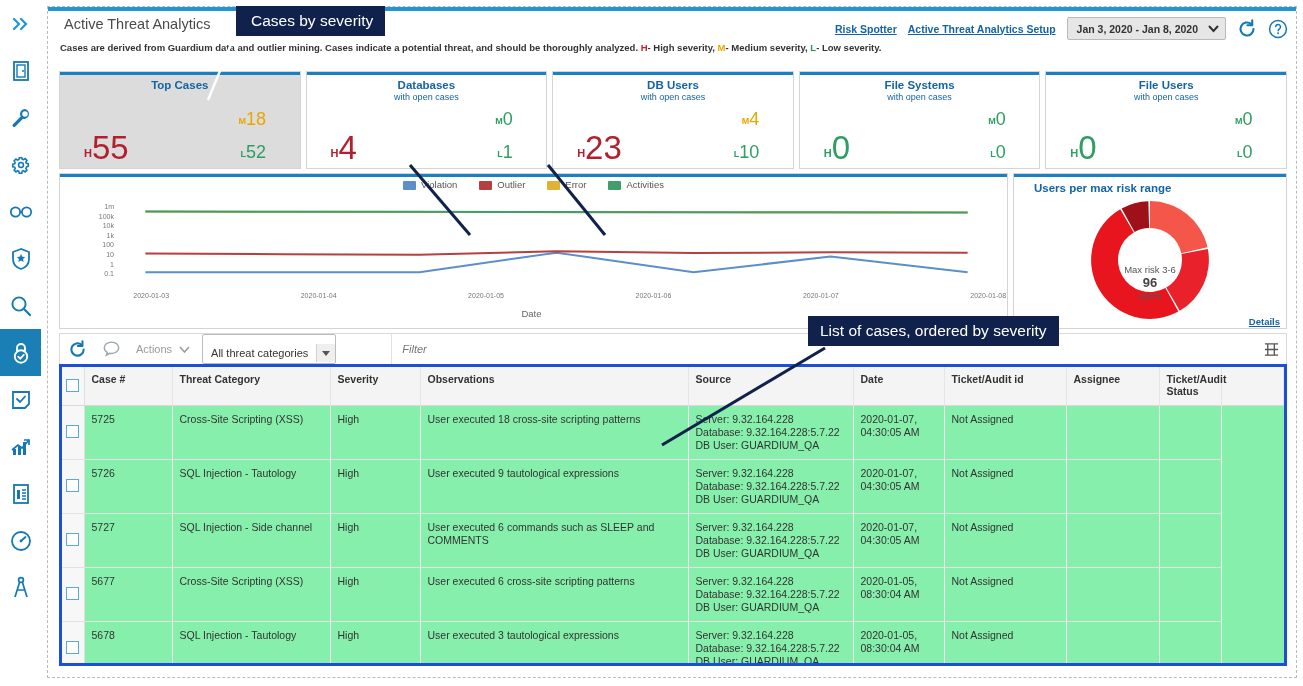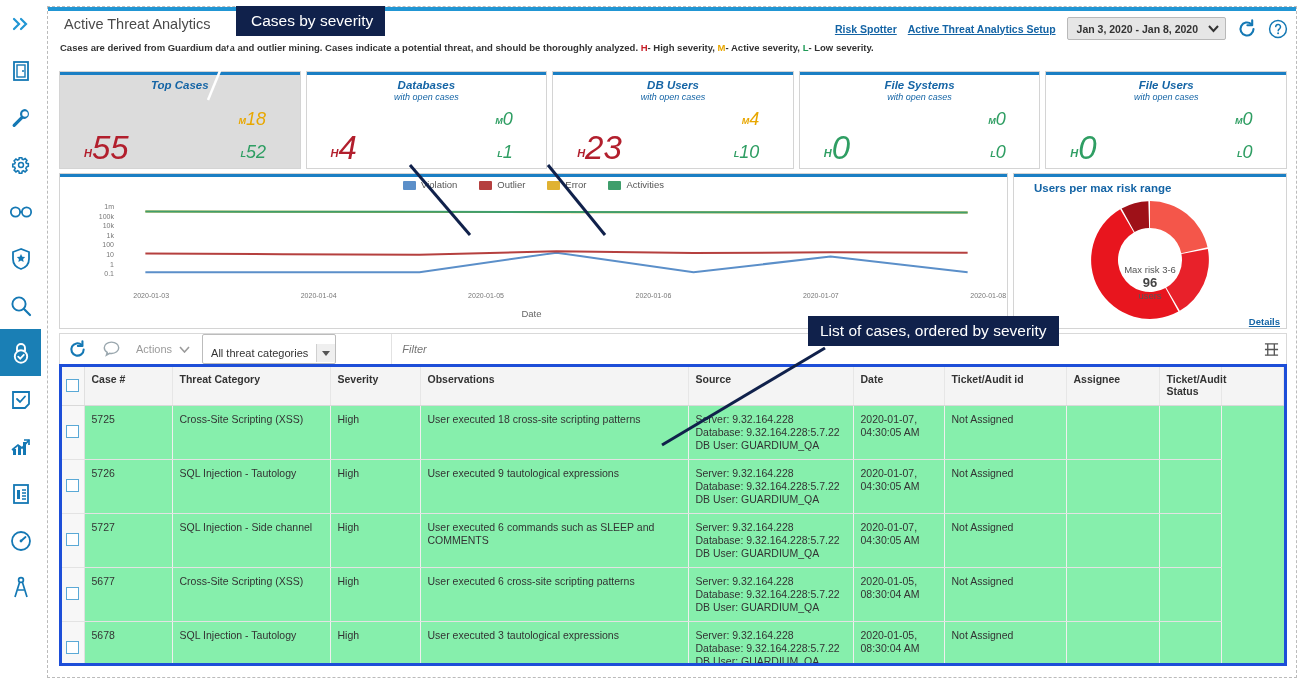--- a/index.html
+++ b/index.html
@@ -30,21 +30,21 @@
   .sev-l{color:#1f9a57;}
 
   .hdr-right{position:absolute;right:8px;top:6px;display:flex;align-items:center;gap:11px;}
   .hlink{font-size:10.5px;font-weight:bold;color:#1464a5;text-decoration:underline;cursor:pointer;}
   .daterange{background:#e6e6e6;border:1px solid #b9b9b9;border-radius:2px;height:21px;display:flex;align-items:center;
              padding:0 6px 0 9px;font-size:10.5px;font-weight:bold;color:#333;cursor:pointer;gap:10px;}
   .icon-btn{color:#1478b4;cursor:pointer;display:flex;align-items:center;}
 
   
   .kpis{position:absolute;left:11px;top:64px;right:9px;height:98px;display:flex;gap:5px;}
-  .kpi{flex:1;border:1px solid #d4d4d4;background:#fff;position:relative;box-sizing:border-box;cursor:pointer;font-style:italic;}
+  .kpi{flex:1;border:1px solid #d4d4d4;background:#fff;position:relative;box-sizing:border-box;cursor:pointer;}
   .kpi.selected{background:#dcdcdc;}
   .kpi .cap{height:3px;background:#1b7fc4;}
   .kpi h3{margin:4px 0 0;text-align:center;font-size:11.5px;color:#1464a5;font-weight:bold;}
   .kpi .sub{text-align:center;font-size:9px;color:#1464a5;margin-top:1px;}
   .kpi .nums{position:absolute;left:0;right:0;bottom:3px;height:56px;}
   .big{position:absolute;left:10%;bottom:2px;display:flex;align-items:flex-end;}
   .big .lbl{font-size:11px;font-weight:bold;margin-bottom:4px;}
   .big .val{font-size:33px;line-height:30px;font-weight:400;}
   .sm{position:absolute;right:14%;display:flex;align-items:flex-end;}
   .sm .lbl{font-size:9px;font-weight:bold;margin-bottom:2px;}
@@ -195,21 +195,21 @@
         </svg>
     </div>
   </div>
 
   <div class="main">
     <div class="page">
       <div class="topbar"></div>
 
       <div class="hdr">
         <div class="title">Active Threat Analytics</div>
-        <div class="subtitle"><span>Cases are derived from Guardium data </span><span>and outlier mining. Cases indicate a potential threat, and should be thoroughly analyzed. </span><span class="sev-h">H</span><span>- High severity, </span><span class="sev-m">M</span><span>- Active severity, </span><span class="sev-l">L</span><span>- Low severity.</span></div>
+        <div class="subtitle"><span>Cases are derived from Guardium data </span><span>and outlier mining. Cases indicate a potential threat, and should be thoroughly analyzed. </span><span class="sev-h">H</span><span>- High severity, </span><span class="sev-m">M</span><span>- Medium severity, </span><span class="sev-l">L</span><span>- Low severity.</span></div>
 
         <div class="hdr-right">
           <div class="hlink">Risk Spotter</div>
           <div class="hlink">Active Threat Analytics Setup</div>
           <div class="daterange">
             <span>Jan 3, 2020 - Jan 8, 2020</span>
             <svg width="11" height="8" viewBox="0 0 11 8">
                 <path d="M1 1l4.5 5L10 1" stroke="#333" stroke-width="2" fill="none"></path>
               </svg>
           </div>

